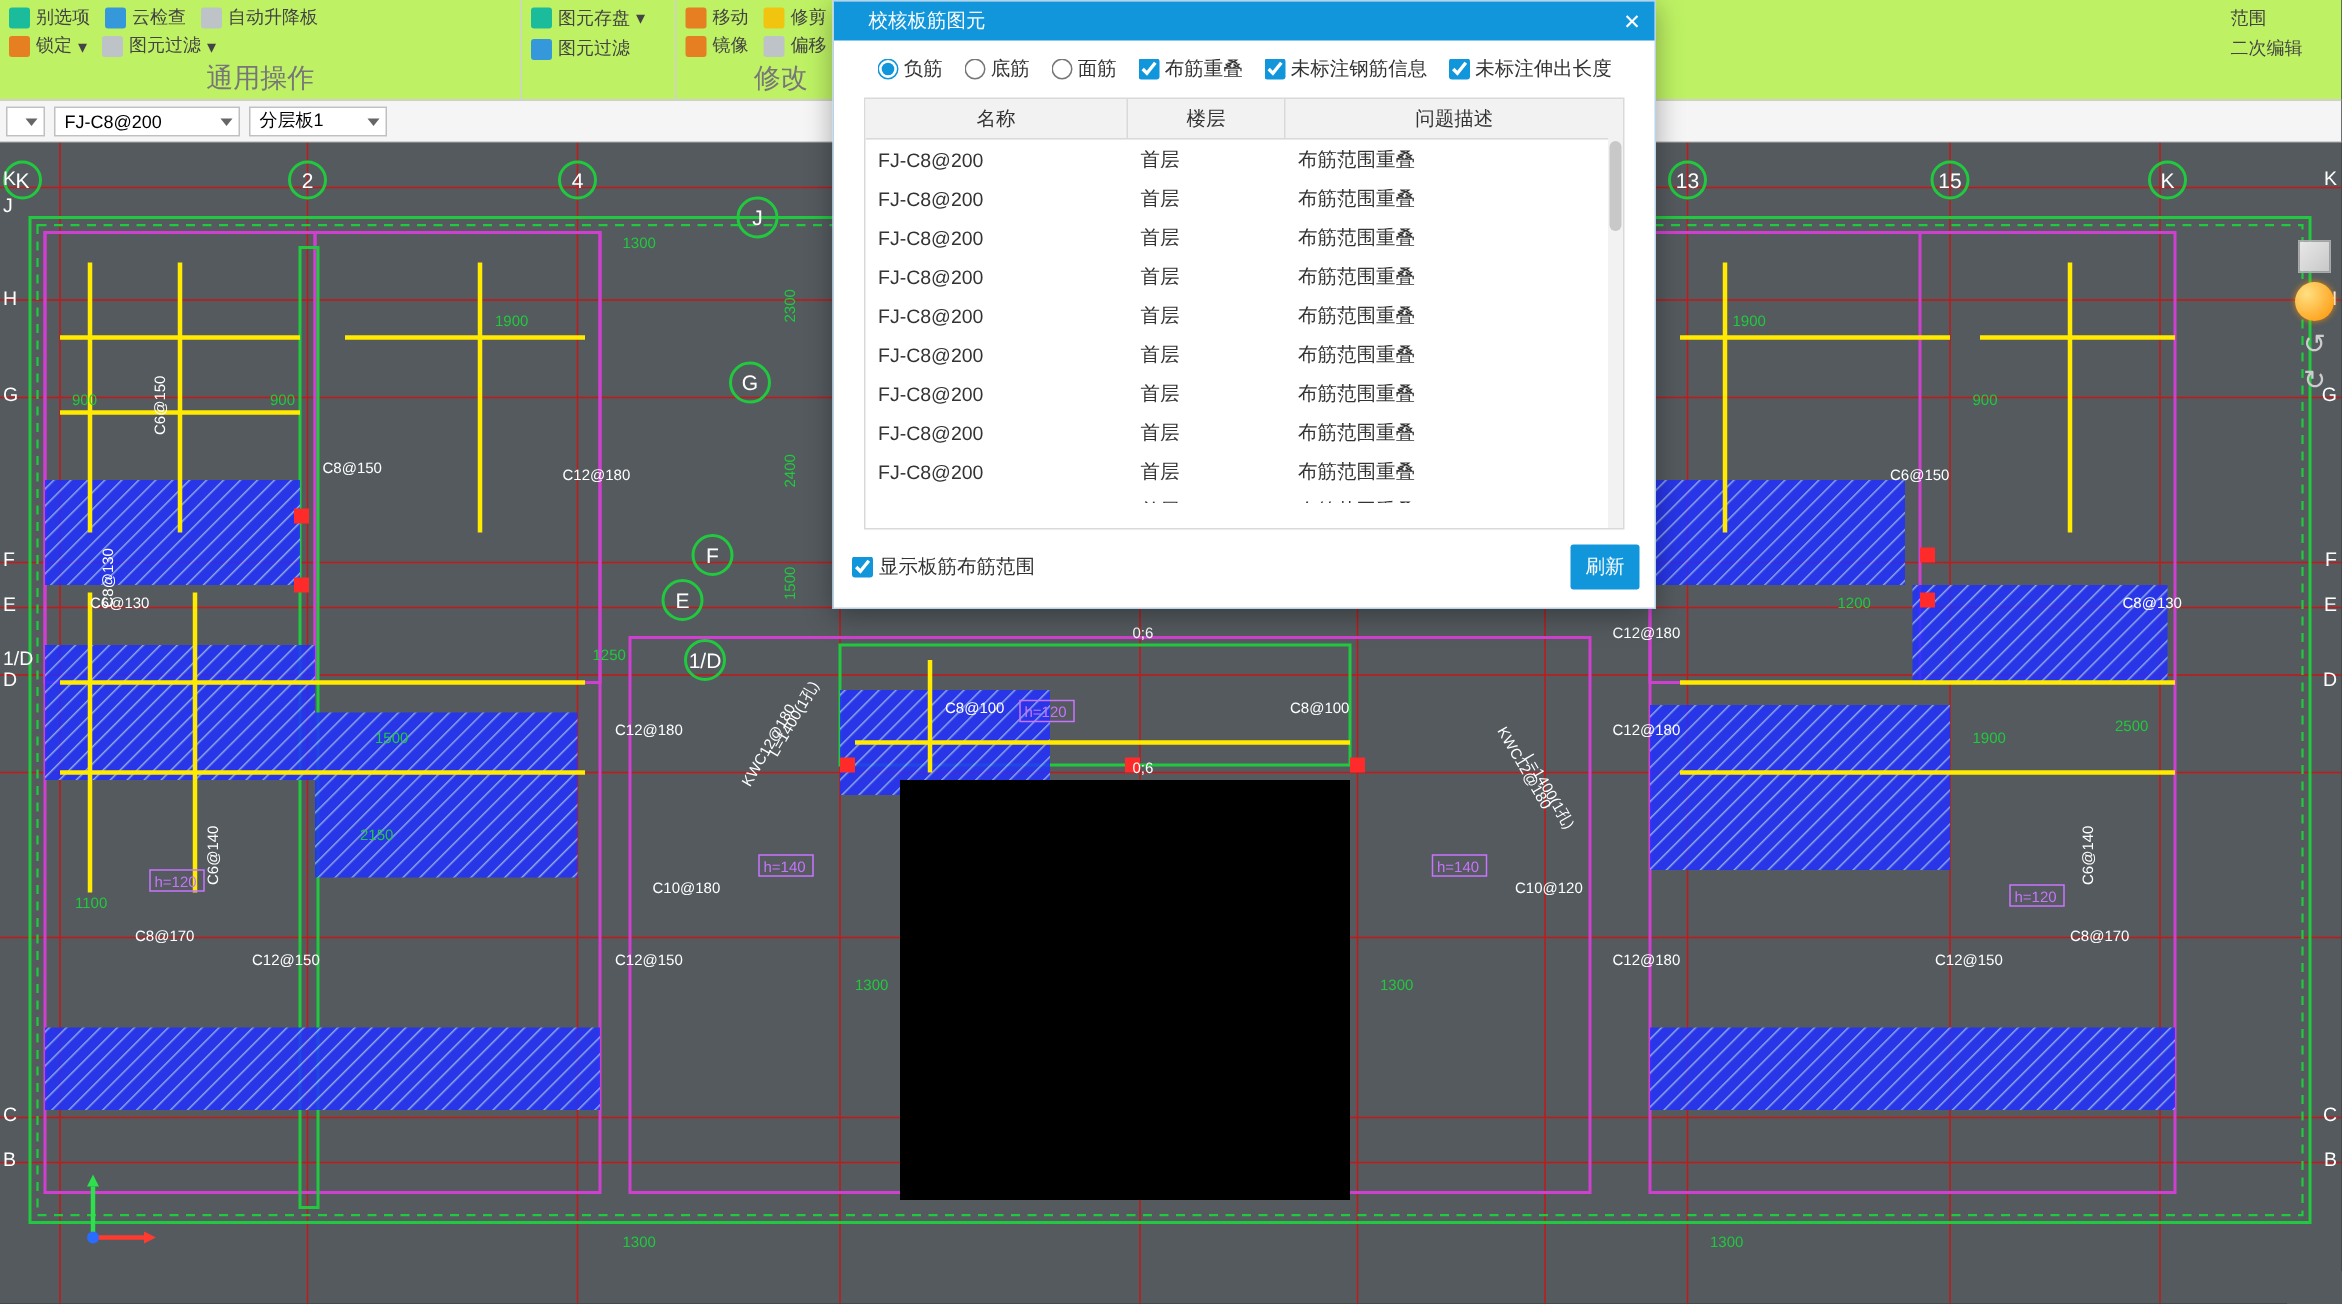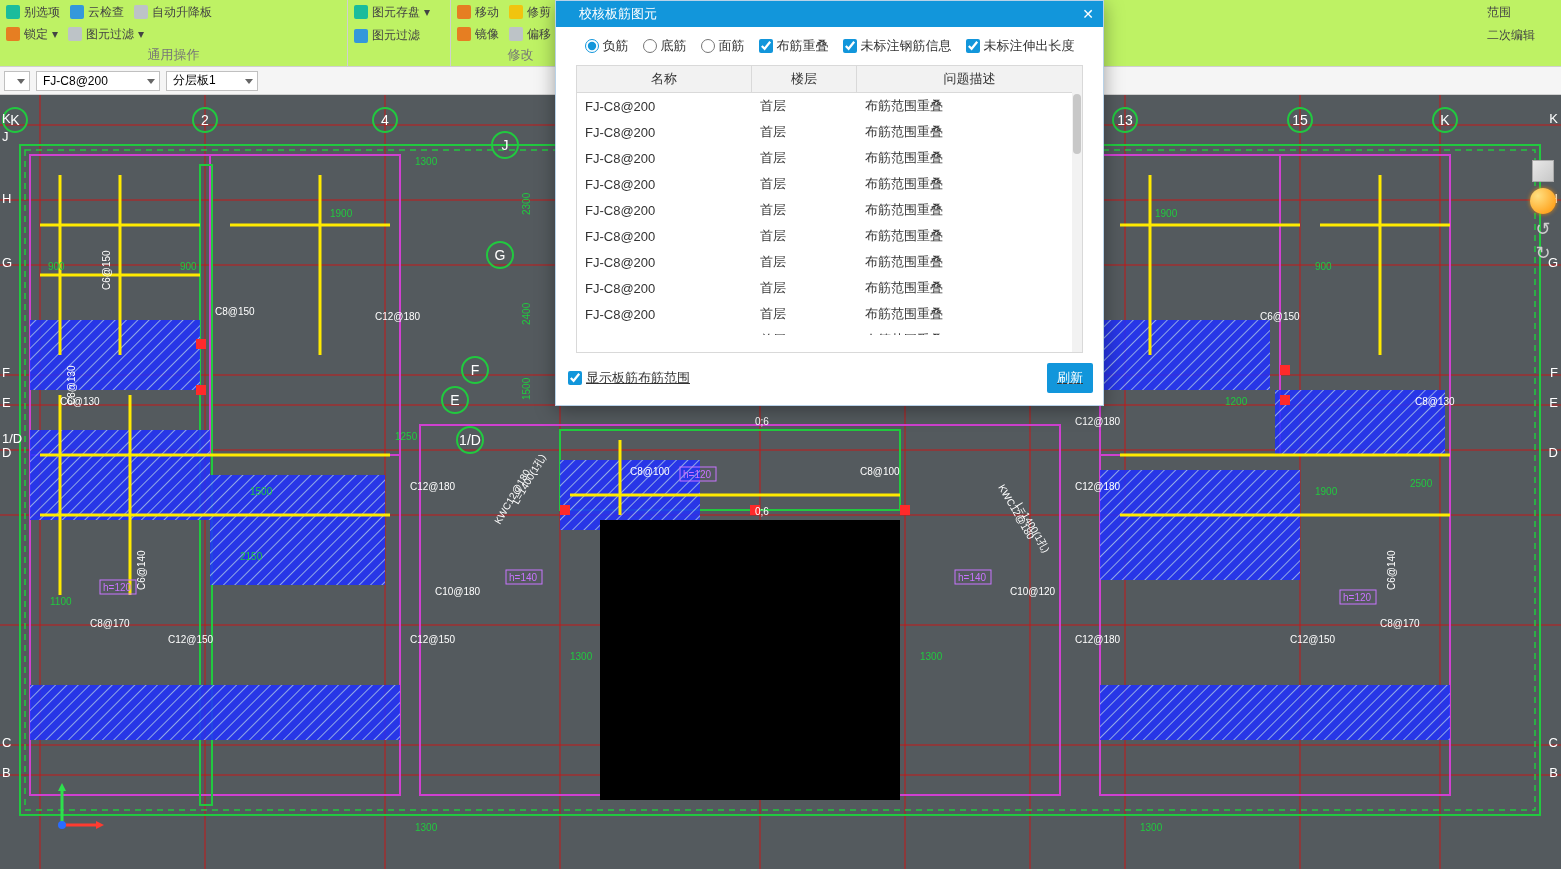--- a/index.html
+++ b/index.html
@@ -22,21 +22,21 @@
   justify-content: space-between;
 }
 .ribbon-row { display: flex; gap: 10px; align-items: center; height: 20px; }
 .ribbon-item { display: flex; align-items: center; gap: 4px; white-space: nowrap; cursor: pointer; }
 .ribbon-icon { width: 14px; height: 14px; display: inline-block; }
 .ribbon-icon.teal   { background: #1abc9c; border-radius: 2px; }
 .ribbon-icon.orange { background: #e67e22; border-radius: 2px; }
 .ribbon-icon.blue   { background: #3498db; border-radius: 2px; }
 .ribbon-icon.yellow { background: #f1c40f; border-radius: 2px; }
 .ribbon-icon.grey   { background: #bdc3c7; border-radius: 2px; }
-.group-title { text-align: center; font-size: 13px; color: #777; padding-bottom: 2px; }
+.group-title { text-align: center; font-size: 18px; color: #777; padding-bottom: 2px; }
 
 
 .combo-bar {
   background: #f5f5f5;
   border-bottom: 1px solid #d0d0d0;
   height: 28px;
   display: flex;
   align-items: center;
   gap: 6px;
   padding-left: 4px;
@@ -164,21 +164,20 @@
 .vscroll .thumb {
   position: absolute; left: 1px; right: 1px; top: 2px; height: 60px;
   background: #c8c8c8; border-radius: 4px;
 }
 
 .modal-footer {
   display: flex;
   align-items: center;
   justify-content: space-between;
   padding: 10px 10px 12px 12px;
-  text-decoration: underline;
 }
 .btn-primary {
   background: #1296db;
   color: #fff;
   border: none;
   padding: 6px 10px;
   font-size: 13px;
   cursor: pointer;
   border-radius: 2px;
 }

